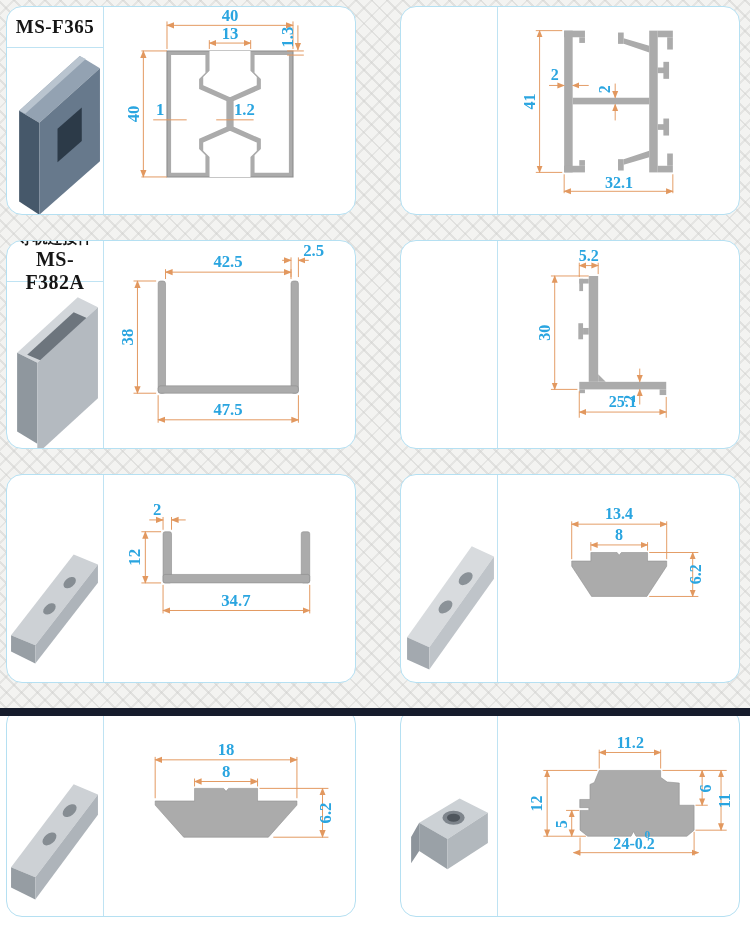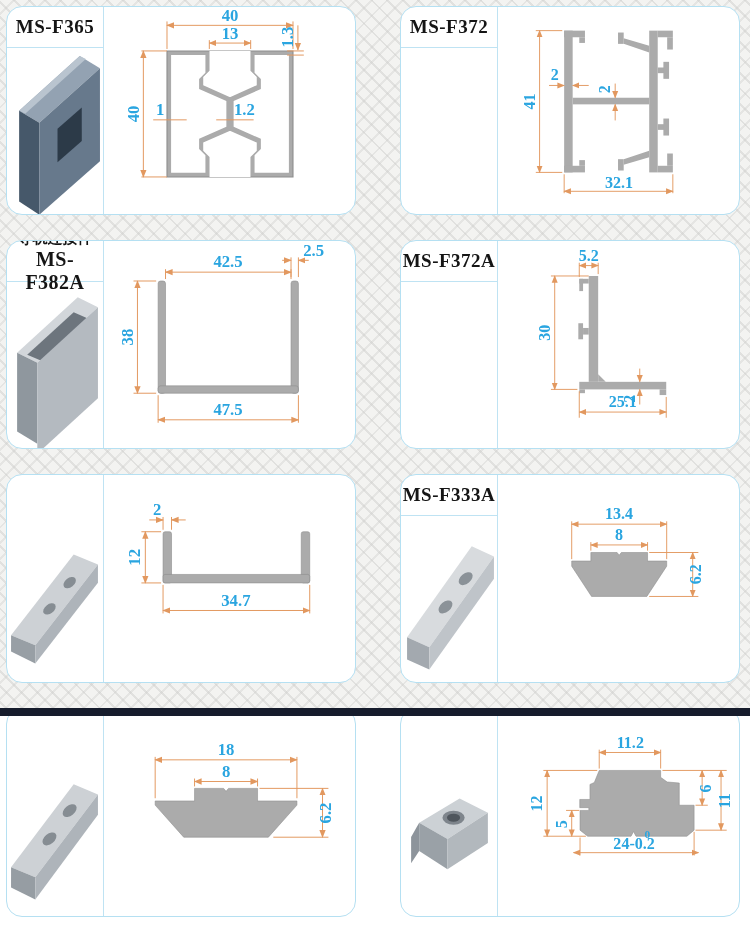--- a/index.html
+++ b/index.html
@@ -76,23 +76,20 @@
         <text class="dt" transform="translate(192,28) rotate(-90)" text-anchor="middle">1.3</text>
         <text class="dt" transform="translate(36,106) rotate(-90)" text-anchor="middle">40</text>
         <text class="dt" x="57" y="107" text-anchor="middle">1</text>
         <text class="dt" x="132" y="107">1.2</text>
       </svg>
     </div>
   </div>
 
   <div class="cell">
     <div class="vline"></div>
-    <div class="labelbox">
-      <div class="code">MS-F372</div>
-    </div>
     <div class="draw">
       <svg viewBox="0 0 255 205">
         <defs>
               <marker id="m2" viewBox="0 0 10 10" refX="9" refY="5" markerWidth="8" markerHeight="8" orient="auto-start-reverse">
                 <path d="M0,1L10,5L0,9Z" fill="#e2985f"></path>
               </marker>
             </defs>
         <g class="pf">
           <rect x="70" y="18" width="9" height="150"></rect>
               <rect x="70" y="18" width="22" height="7"></rect>
@@ -166,23 +163,20 @@
         <text class="dt" x="126" y="24" text-anchor="middle">42.5</text>
         <text class="dt" x="213" y="13" text-anchor="middle">2.5</text>
         <text class="dt" transform="translate(29,95) rotate(-90)" text-anchor="middle">38</text>
         <text class="dt" x="126" y="174" text-anchor="middle">47.5</text>
       </svg>
     </div>
   </div>
 
   <div class="cell">
     <div class="vline"></div>
-    <div class="labelbox">
-      <div class="code">MS-F372A</div>
-    </div>
     <div class="draw">
       <svg viewBox="0 0 255 205">
         <defs>
               <marker id="m4" viewBox="0 0 10 10" refX="9" refY="5" markerWidth="8" markerHeight="8" orient="auto-start-reverse">
                 <path d="M0,1L10,5L0,9Z" fill="#e2985f"></path>
               </marker>
             </defs>
         <g class="pf">
           <rect x="96" y="30" width="10" height="112"></rect>
           <rect x="86" y="33" width="10" height="5"></rect>
@@ -240,23 +234,20 @@
         </g>
         <text class="dt" x="54" y="38" text-anchor="middle">2</text>
         <text class="dt" transform="translate(37,81) rotate(-90)" text-anchor="middle">12</text>
         <text class="dt" x="134" y="130" text-anchor="middle">34.7</text>
       </svg>
     </div>
   </div>
 
   <div class="cell">
     <div class="vline"></div>
-    <div class="labelbox">
-      <div class="code">MS-F333A</div>
-    </div>
     <svg class="photo" viewBox="0 0 95 165">
       <polygon points="6,120 70,30 92,40 28,130" fill="#d8dbde"></polygon>
       <polygon points="6,120 28,130 28,152 6,142" fill="#a3a9af"></polygon>
       <polygon points="28,130 92,40 92,62 28,152" fill="#bfc4c9"></polygon>
       <ellipse cx="44" cy="90" rx="8" ry="5" fill="#8b9298" transform="rotate(-40 44 90)"></ellipse>
       <ellipse cx="64" cy="62" rx="8" ry="5" fill="#8b9298" transform="rotate(-40 64 62)"></ellipse>
     </svg>
     <div class="draw">
       <svg viewBox="0 0 255 205">
         <defs>

